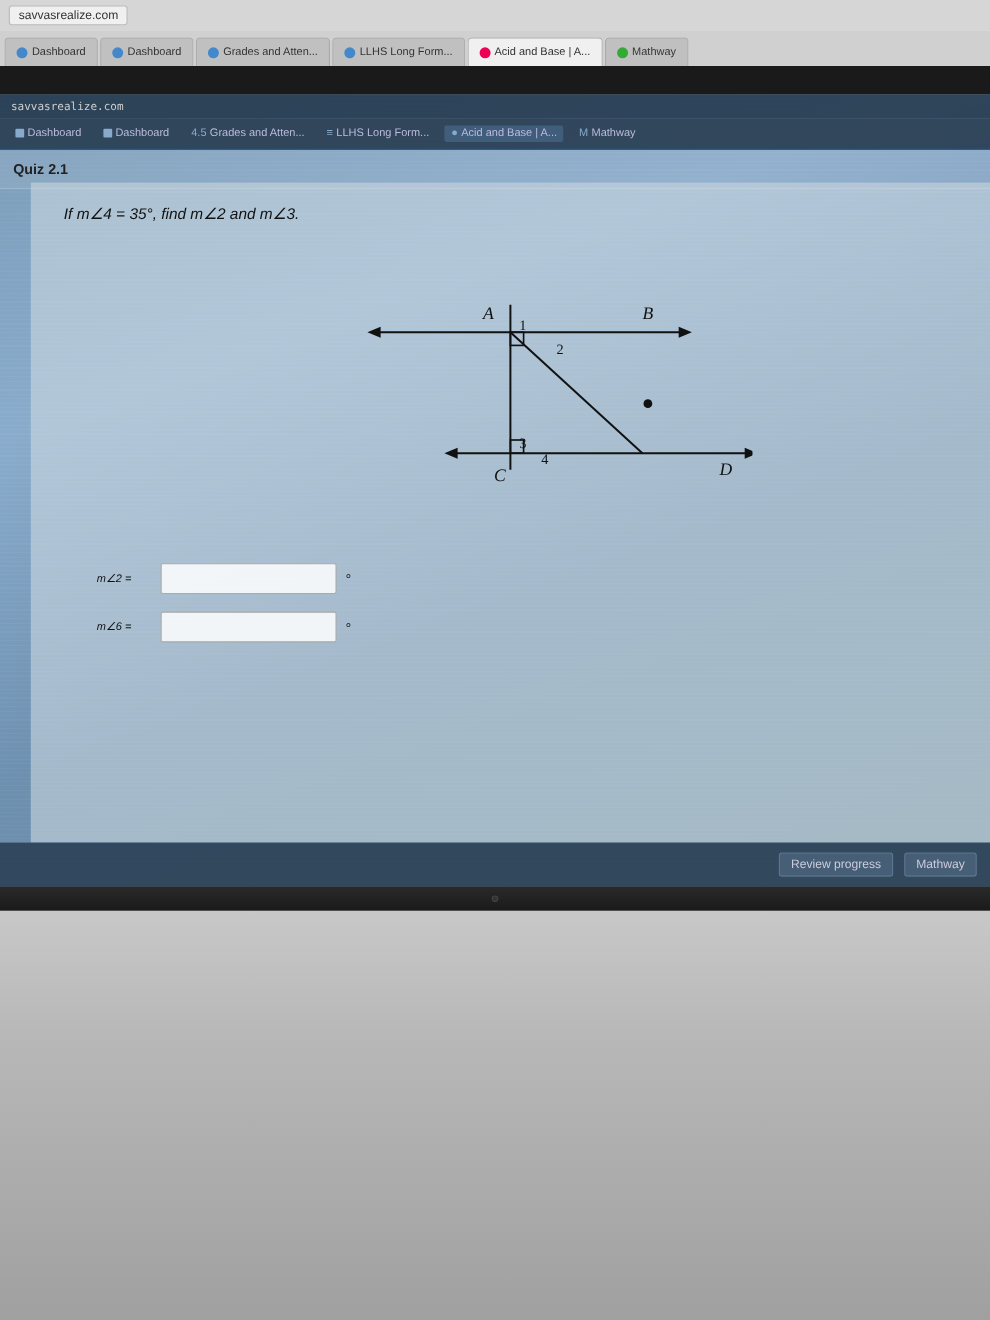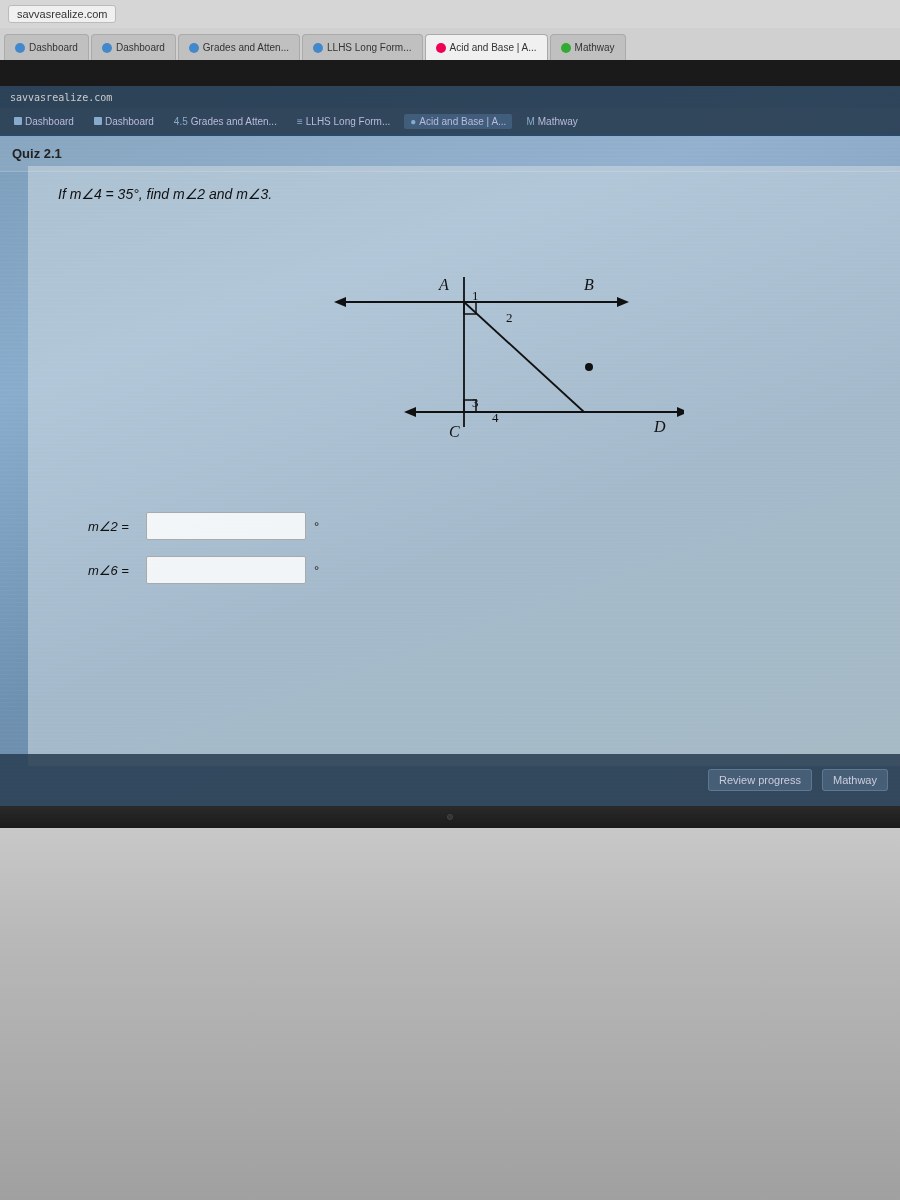--- a/index.html
+++ b/index.html
@@ -236,21 +236,21 @@
     }
 
     .answer-row {
       display: flex;
       align-items: center;
       gap: 8px;
       margin-bottom: 16px;
     }
 
     .answer-label {
-      font-size: 13px;
+      font-size: 10px;
       color: #111;
       font-style: italic;
       min-width: 50px;
     }
 
     .answer-input {
       width: 160px;
       height: 28px;
       background: rgba(255,255,255,0.85);
       border: 1px solid #aaa;
@@ -264,21 +264,21 @@
       font-size: 13px;
       color: #222;
     }
 
     
     .bottom-bar {
       position: absolute;
       bottom: 0;
       left: 0;
       right: 0;
-      height: 52px;
+      height: 40px;
       background: rgba(40,60,80,0.85);
       display: flex;
       align-items: center;
       justify-content: flex-end;
       padding: 0 12px;
       gap: 10px;
       z-index: 10;
     }
 
     .bottom-btn {

